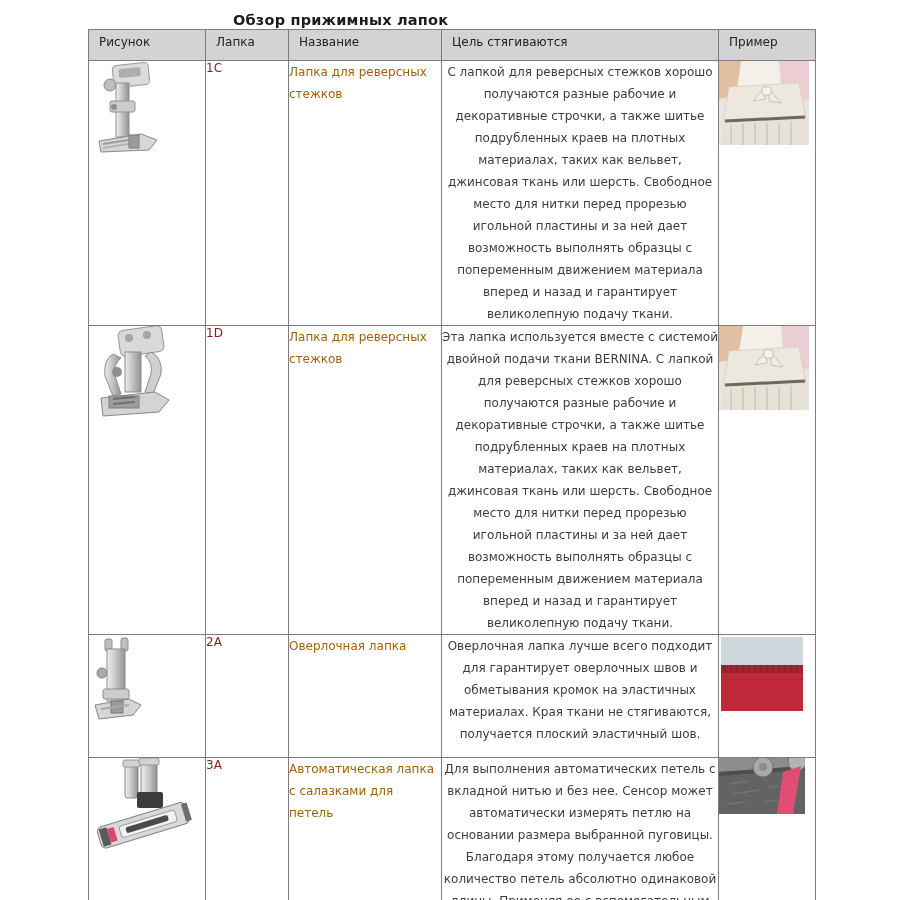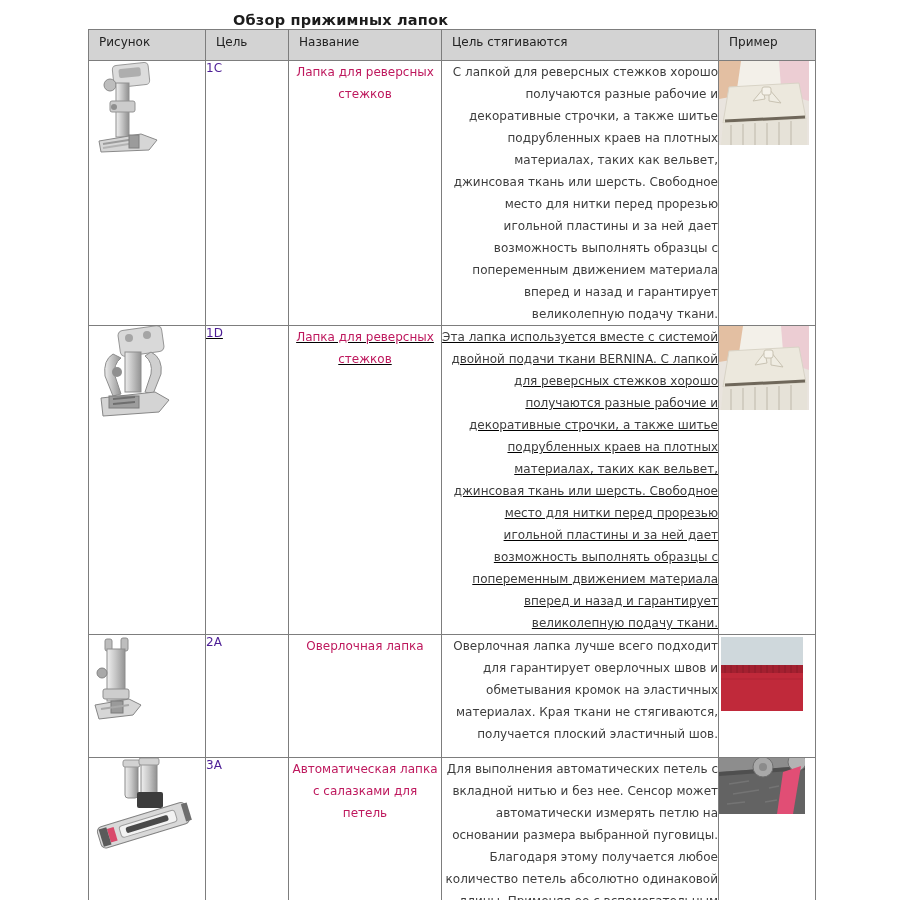--- a/index.html
+++ b/index.html
@@ -18,45 +18,45 @@
   }
   table.feet th, table.feet td{
     border:1px solid #7d7d7d;vertical-align:top;padding:0;overflow:hidden;
   }
   table.feet th{
     background:#d3d3d3;font-size:12px;font-weight:normal;color:#222;
     text-align:left;height:25px;padding:5px 8px 0 10px;
   }
   col.c-fig{width:117px;}  col.c-num{width:83px;}
   col.c-name{width:153px;} col.c-purp{width:277px;} col.c-ex{width:97px;}
-  tr.r1{height:218px;} tr.r2{height:260px;text-decoration:underline;} tr.r3{height:123px;} tr.r4{height:244px;}
+  tr.r1{height:218px;} tr.r2{height:260px;} tr.r3{height:123px;} tr.r4{height:244px;}
   td.cell-fig{padding:4px 0 0 6px;}
-  td.cell-num{font-size:12px;color:#4c1d95;padding:8px 0 0 10px;}
-  td.cell-name{font-size:12px;color:#be185d;line-height:22px;padding:5px 12px 0 10px;text-align:center;}
-  td.cell-purp{font-size:12px;color:#3d3d3d;line-height:22px;padding:5px 10px 0 10px;text-align:right;}
+  td.cell-num{font-size:12px;color:#7f1d1d;padding:8px 0 0 10px;}
+  td.cell-name{font-size:12px;color:#a16207;line-height:22px;padding:5px 12px 0 10px;}
+  td.cell-purp{font-size:12px;color:#3d3d3d;line-height:22px;padding:5px 10px 0 10px;text-align:center;}
   td.cell-ex{padding:3px 0 0 4px;}
   .fig-img,.ex-img{display:block;}
 </style>
 </head>
 <body>
 
 <div class="page-title">Обзор прижимных лапок</div>
 
 <table class="feet">
   <colgroup>
     <col class="c-fig">
       <col class="c-num">
       <col class="c-name">
       <col class="c-purp">
       <col class="c-ex">
   </colgroup>
   <tbody>
       <tr>
     <th>Рисунок</th>
-    <th>Цель</th>
+    <th>Лапка</th>
     <th>Название</th>
     <th>Цель стягиваются</th>
     <th>Пример</th>
   </tr>
 
   <tr class="r1">
     <td class="cell-fig">
       <svg class="fig-img" width="78" height="108" viewBox="0 0 78 108">
         <defs>
               <linearGradient id="m1" x1="0" y1="0" x2="1" y2="0">

